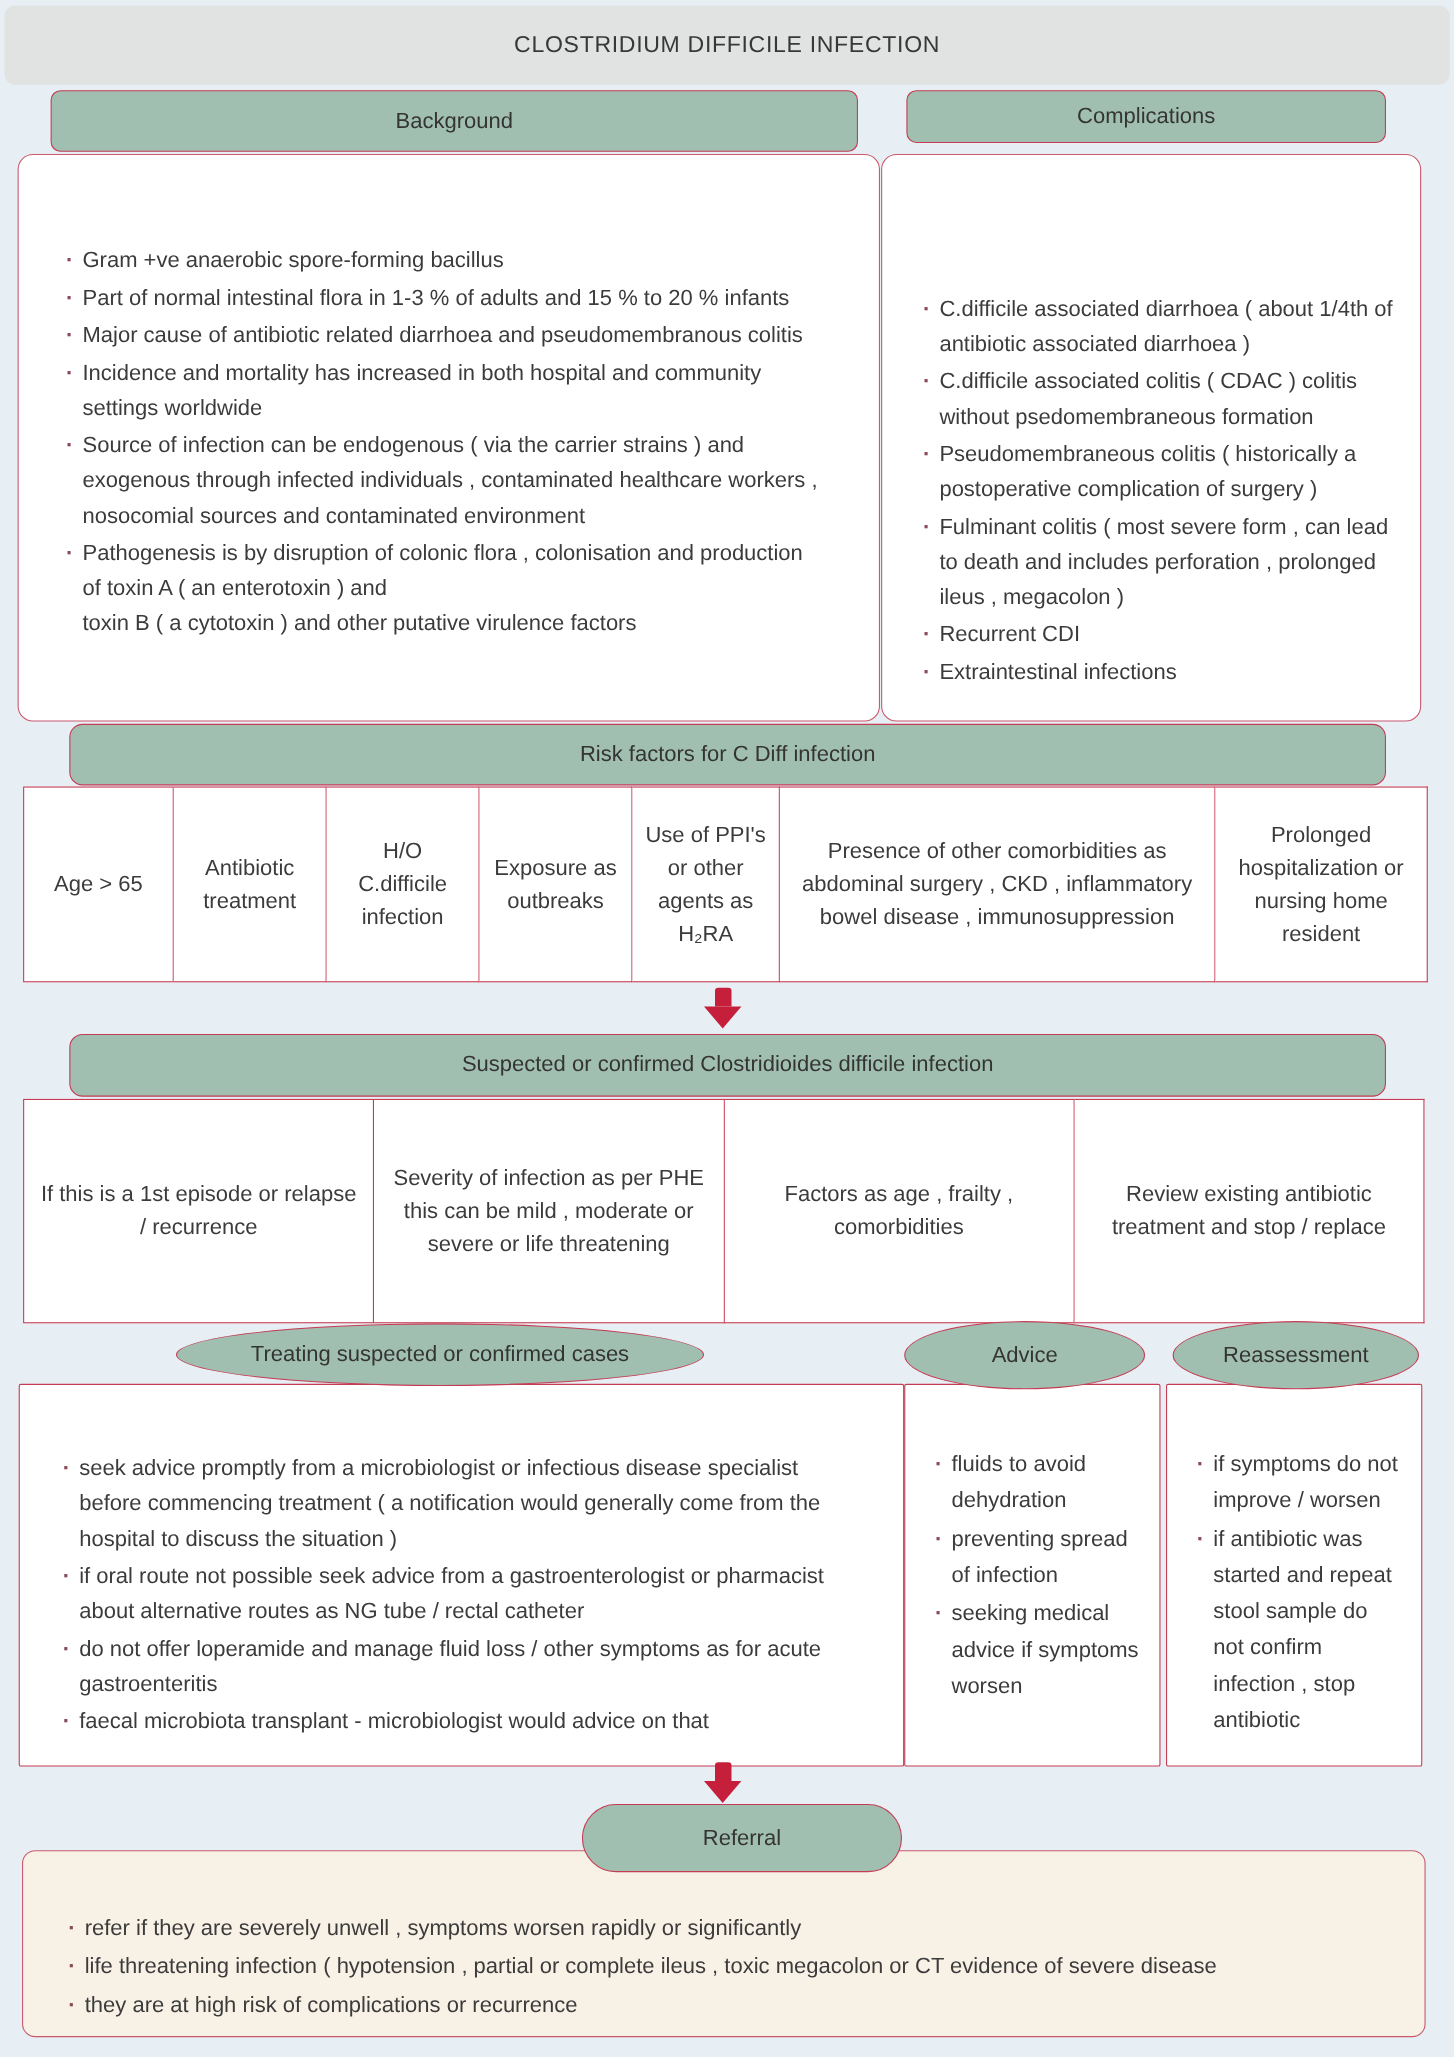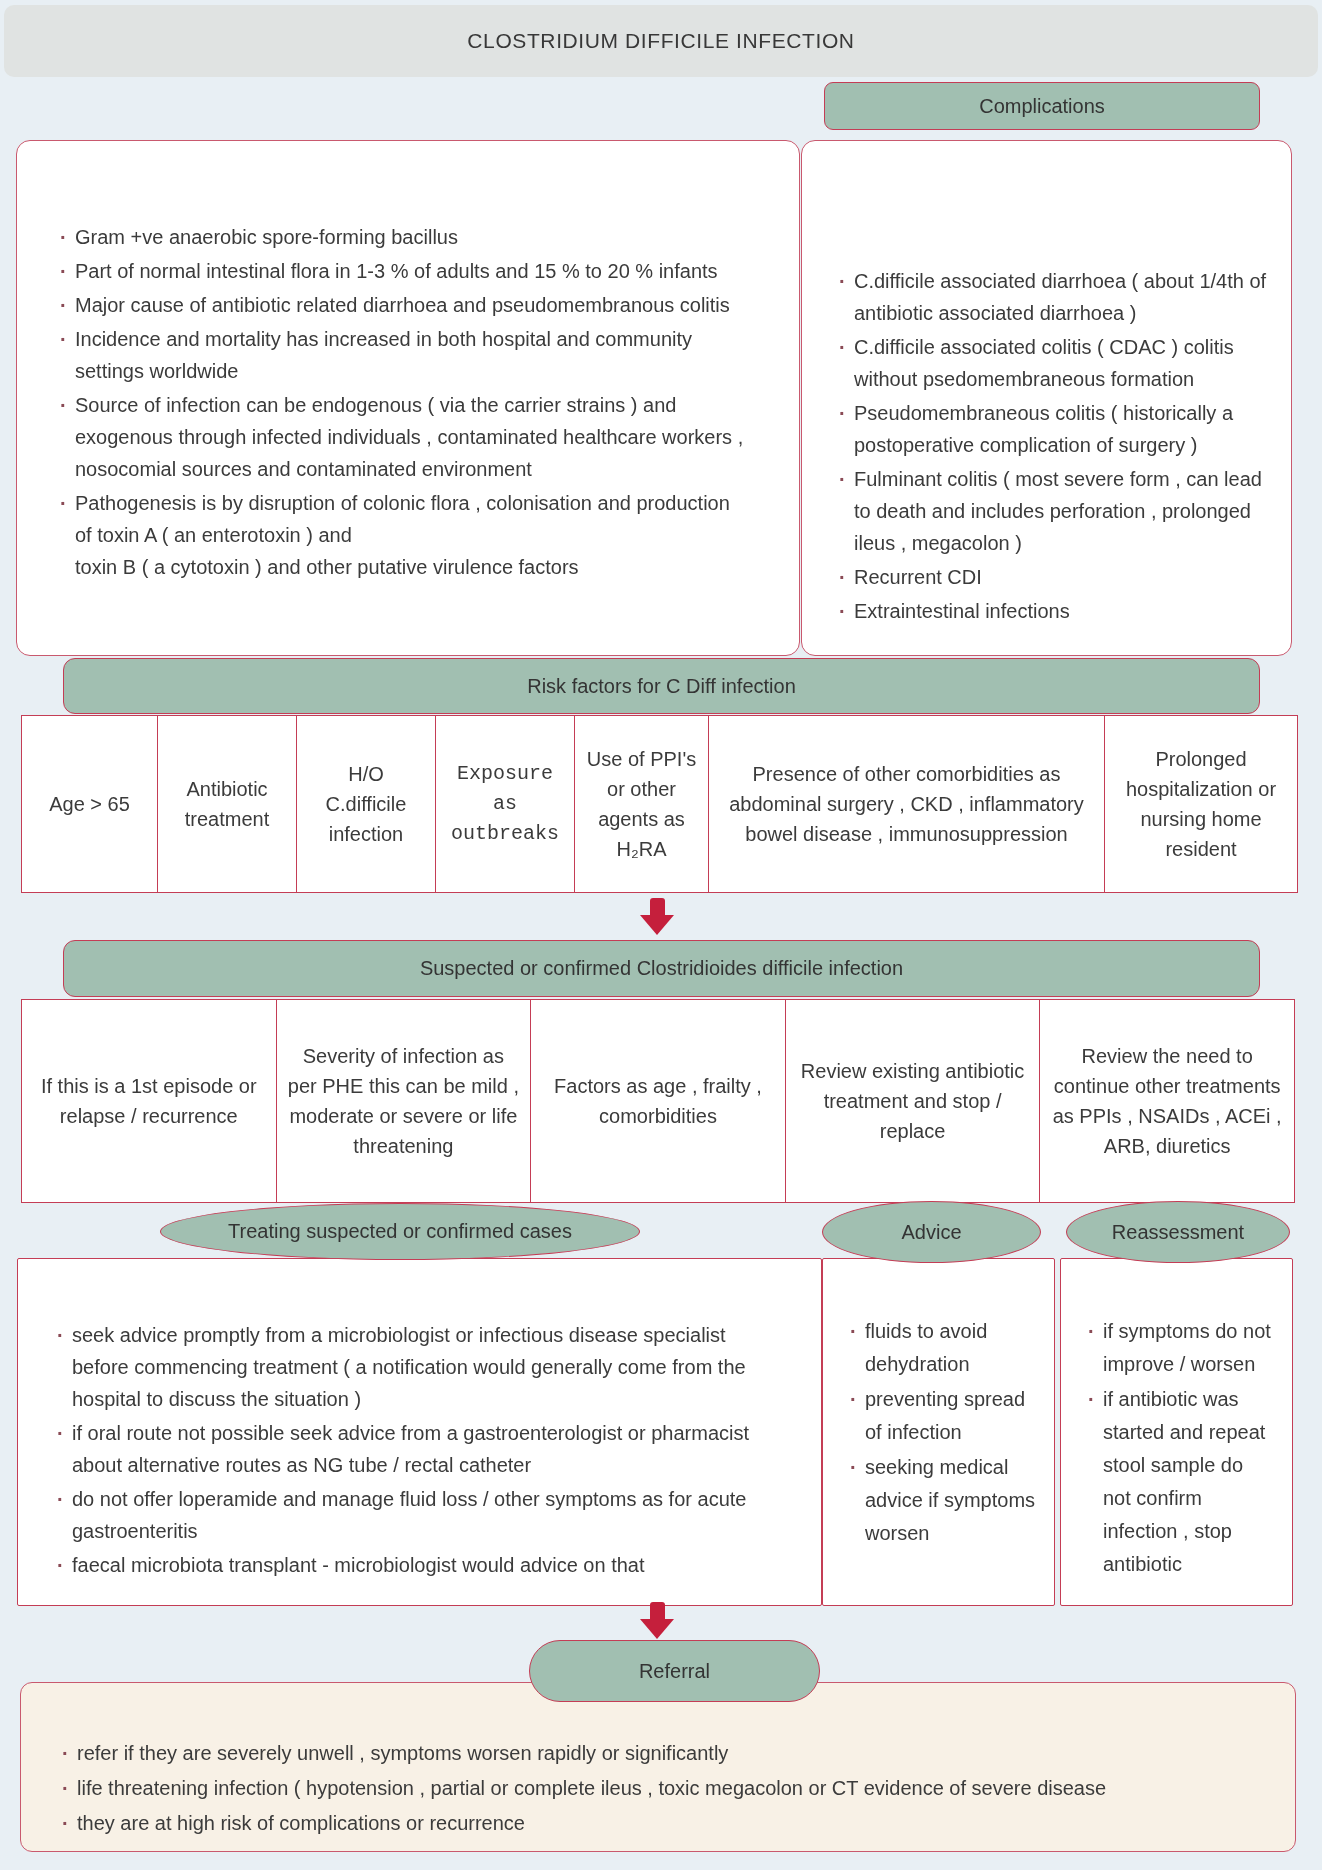--- a/index.html
+++ b/index.html
@@ -58,21 +58,21 @@
     border: 1.4px solid var(--red, #c4455c);
     display: flex; align-items: center; justify-content: center;
     text-align: center; font-size: 20px; line-height: 30px;
     padding: 6px 10px; flex: 0 0 auto;
   }
   .cell + .cell { border-left: none; }
   .table-risk { left: 21px; top: 715px; width: 1277px; height: 178px; }
   .table-risk .cell:nth-child(1) { width: 137px; }
   .table-risk .cell:nth-child(2) { width: 139px; }
   .table-risk .cell:nth-child(3) { width: 139px; }
-  .table-risk .cell:nth-child(4) { width: 139px; font-family: Liberation Mono, monospace; }
+  .table-risk .cell:nth-child(4) { width: 139px; }
   .table-risk .cell:nth-child(5) { width: 134px; padding: 6px 6px; }
   .table-risk .cell:nth-child(6) { width: 396px; }
   .table-risk .cell:nth-child(7) { width: 193px; }
   .table-suspected { left: 21px; top: 999px; width: 1274px; height: 204px; }
   .table-suspected .cell { flex: 1 1 0; }
 
   .oval {
     position: absolute; box-sizing: border-box;
     background: var(--green, #a1bfb1);
     border: 1.6px solid var(--red, #c43d55);
@@ -123,20 +123,21 @@
   .arrow1 { top: 898px; }
   .arrow2 { top: 1602px; }
 </style>
 </head>
 <body>
 
 <div class="page">
 
   <div class="title-bar">CLOSTRIDIUM DIFFICILE INFECTION</div>
 
+  <div class="ghdr hdr-background">Background</div>
   <div class="ghdr hdr-complications">Complications</div>
 
   <div class="wbox box-background">
     <ul class="bullets">
       <li>Gram +ve anaerobic spore-forming bacillus</li>
       <li>Part of normal intestinal flora in 1-3 % of adults and 15 % to 20 % infants</li>
       <li>Major cause of antibiotic related diarrhoea and pseudomembranous colitis</li>
       <li>Incidence and mortality has increased in both hospital and community settings worldwide</li>
       <li>Source of infection can be endogenous ( via the carrier strains ) and exogenous through infected individuals , contaminated healthcare workers , nosocomial sources and contaminated environment</li>
       <li>Pathogenesis is by disruption of colonic flora , colonisation and production of toxin A ( an enterotoxin ) and
@@ -172,21 +173,20 @@
       <div class="head"></div>
   </div>
 
   <div class="ghdr hdr-suspected">Suspected or confirmed Clostridioides difficile infection</div>
 
   <div class="trow table-suspected">
     <div class="cell">If this is a 1st episode or relapse / recurrence</div>
     <div class="cell">Severity of infection as per PHE this can be mild , moderate or severe or life threatening</div>
     <div class="cell">Factors as age , frailty , comorbidities</div>
     <div class="cell">Review existing antibiotic treatment and stop / replace</div>
-    <div class="cell">Review the need to continue other treatments as PPIs , NSAIDs , ACEi , ARB, diuretics</div>
   </div>
 
   <div class="oval oval-treating">Treating suspected or confirmed cases</div>
   <div class="oval oval-advice">Advice</div>
   <div class="oval oval-reassessment">Reassessment</div>
 
   <div class="cbox box-treating">
     <ul class="bullets">
       <li>seek advice promptly from a microbiologist or infectious disease specialist before commencing treatment ( a notification would generally come from the hospital to discuss the situation )</li>
       <li>if oral route not possible seek advice from a gastroenterologist or pharmacist about alternative routes as NG tube / rectal catheter</li>

